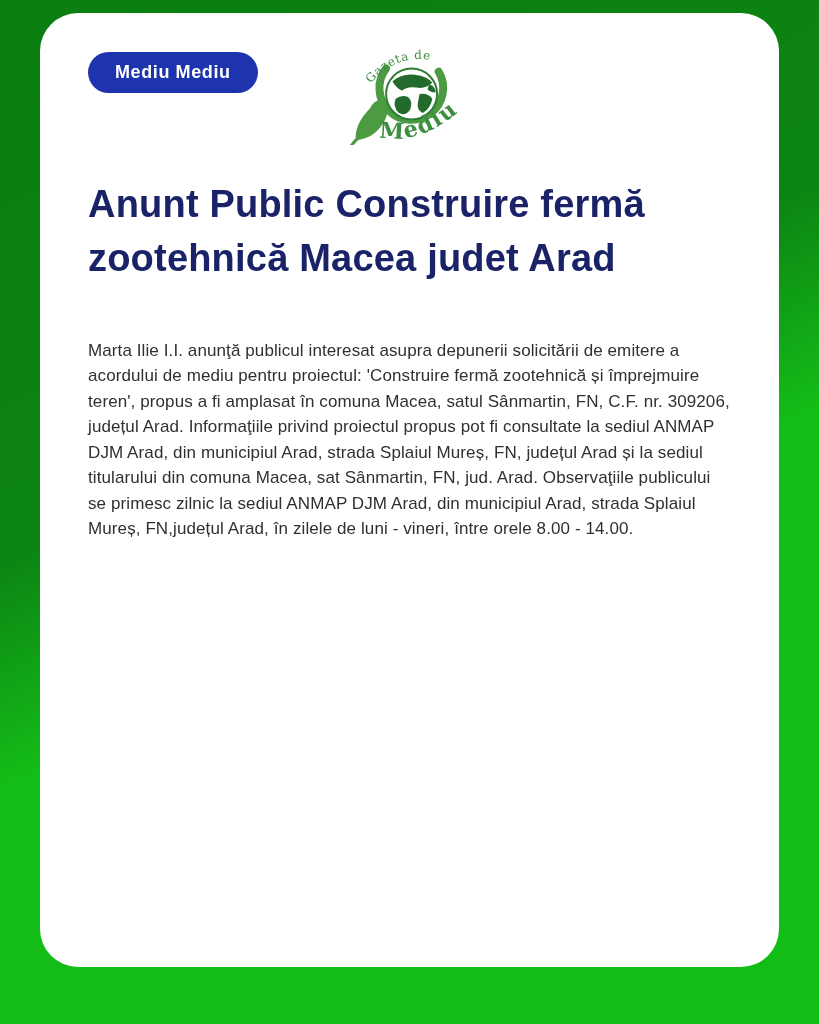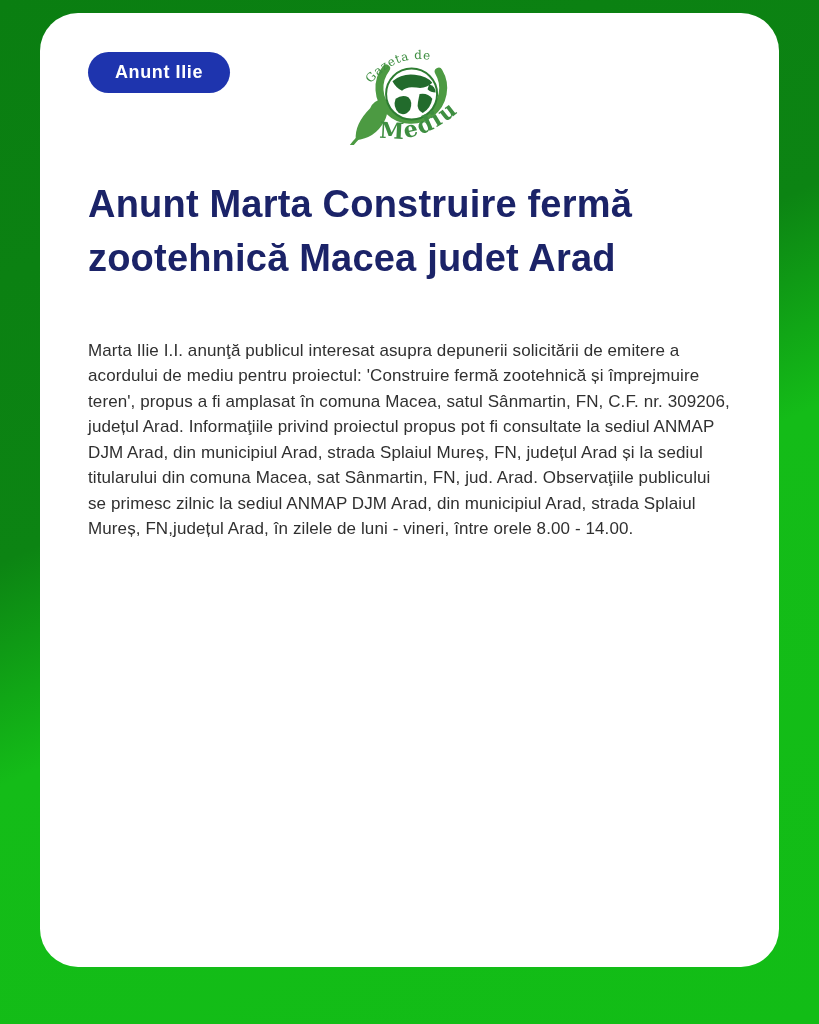--- a/index.html
+++ b/index.html
@@ -71,21 +71,21 @@
     font-family: "Liberation Sans", sans-serif;
   }
 </style>
 </head>
 <body>
 
 <div class="page">
   <div class="card">
 
     <div class="top-row">
-      <button class="badge">Anunt Ilie</button>
+      <button class="badge">Mediu Mediu</button>
 
       <svg class="logo" viewBox="0 0 160 138">
         <defs>
           <path id="arc-top" d="M 22 72 Q 68 6 142 44" fill="none"></path>
           <path id="arc-bottom" d="M 24 122 Q 88 148 150 88" fill="none"></path>
         </defs>
 
         <g>
           <path d="M 50 42 A 40 40 0 1 0 116 46" fill="none" stroke="#4c9a42" stroke-width="10" stroke-linecap="round"></path>
           <path d="M 30 92 Q 10 112 12 132 Q 36 130 48 108 Q 56 92 46 80 Q 34 82 30 92 Z" fill="#4c9a42"></path>
@@ -102,18 +102,18 @@
 
         <text class="arc-text" font-size="15" letter-spacing="1">
           <textPath href="#arc-top" startOffset="14">Gazeta de</textPath>
         </text>
         <text class="arc-text" font-size="28" letter-spacing="2" font-weight="bold" fill="#2f7d32">
           <textPath href="#arc-bottom" startOffset="18">Mediu</textPath>
         </text>
       </svg>
     </div>
 
-    <h1 class="heading">Anunt Marta Construire fermă zootehnică Macea judet Arad</h1>
+    <h1 class="heading">Anunt Public Construire fermă zootehnică Macea judet Arad</h1>
 
     <p class="body-text">Marta Ilie I.I. anunţă publicul interesat asupra depunerii solicitării de emitere a acordului de mediu pentru proiectul: 'Construire fermă zootehnică și împrejmuire teren', propus a fi amplasat în comuna Macea, satul Sânmartin, FN, C.F. nr. 309206, județul Arad. Informaţiile privind proiectul propus pot fi consultate la sediul ANMAP DJM Arad, din municipiul Arad, strada Splaiul Mureș, FN, județul Arad și la sediul titularului din comuna Macea, sat Sânmartin, FN, jud. Arad. Observaţiile publicului se primesc zilnic la sediul ANMAP DJM Arad, din municipiul Arad, strada Splaiul Mureș, FN,județul Arad, în zilele de luni - vineri, între orele 8.00 - 14.00.</p>
 
   </div>
 </div>
 
 </body></html>

